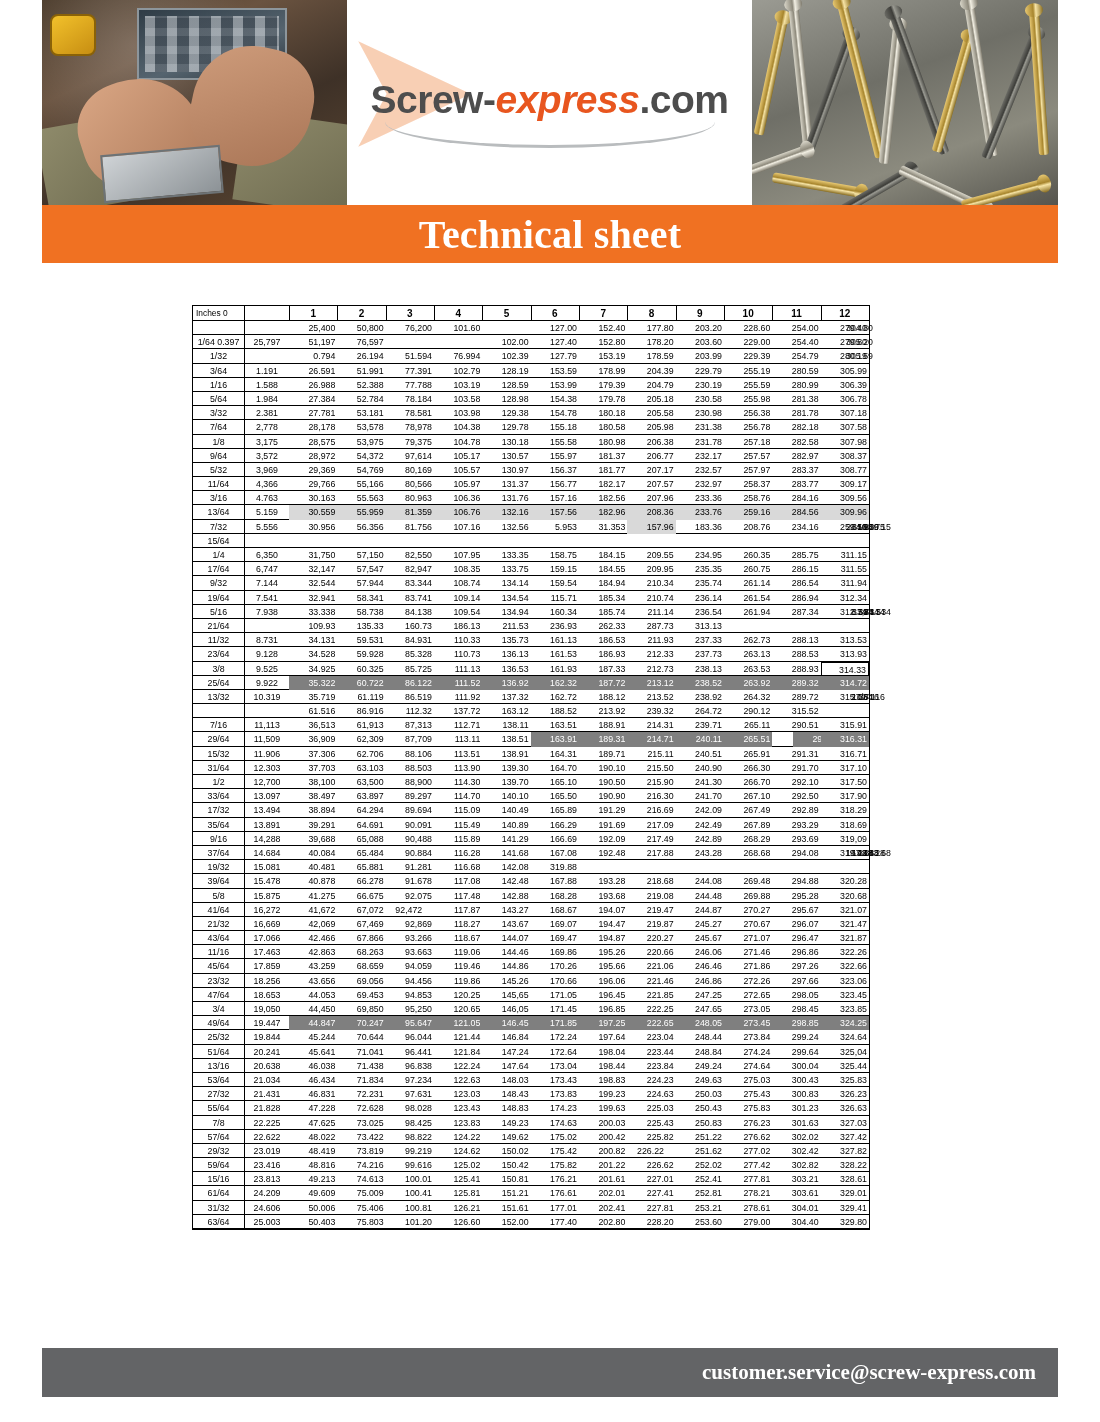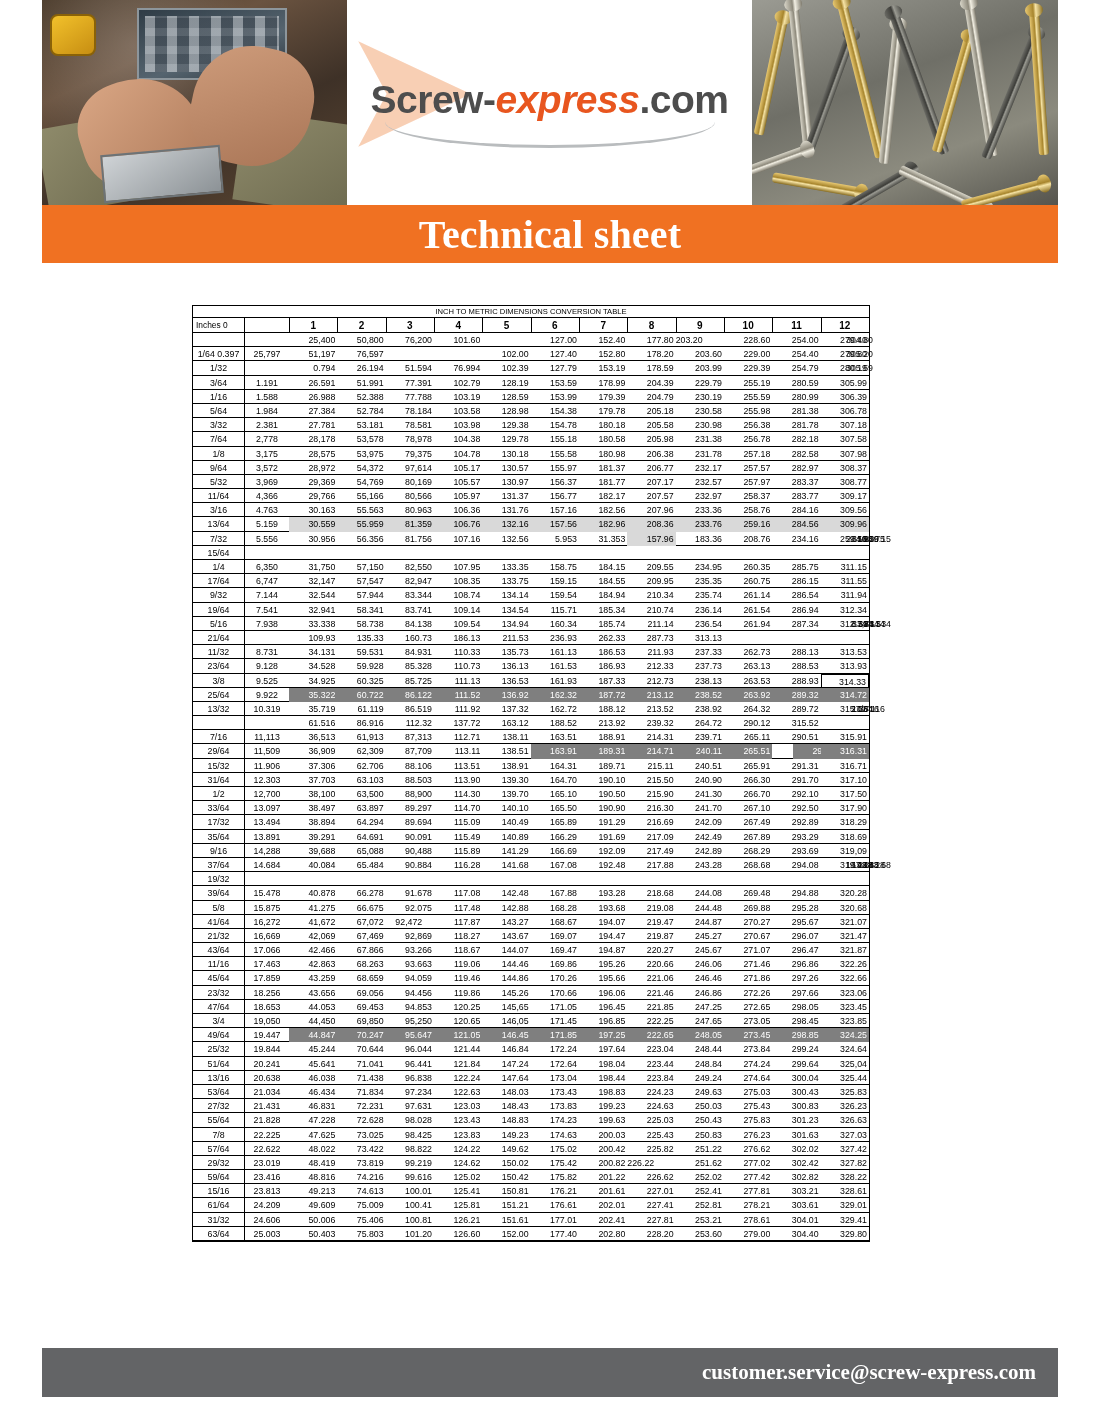--- a/index.html
+++ b/index.html
@@ -197,23 +197,20 @@
     <div class="screw" style="left:186px; top:142px; height:95px; transform:rotate(115deg);"></div>
     <div class="screw gold" style="left:246px; top:152px; height:85px; transform:rotate(75deg);"></div>
   </div>
 </div>
 
 <div class="title-bar">
   <div class="title">Technical sheet</div>
 </div>
 
 <div class="table-wrap">
-  <div style="position:relative; height:12px; border-bottom:1px solid #000;">
-    <div style="position:absolute; width:100%; text-align:center; font-size:7.6px; line-height:12px;">INCH TO METRIC DIMENSIONS CONVERSION TABLE</div>
-  </div>
 
   <div id="table-body">
       <div class="trow" style="height: 15px; border-bottom: 1px solid rgb(0, 0, 0);">
         <div class="fcell" style="text-align:left;padding-left:3px;font-size:8.4px;line-height:15px">Inches 0</div>
         <div class="body">
           <div class="col-sep" style="left:44px"></div>
           <span style="left:44px;width:48.333333333333336px;text-align:center;font-weight:bold;font-size:10px;line-height:15px">1</span>
           <div class="col-sep" style="left:92.33333333333334px"></div>
           <span style="left:92.33333333333334px;width:48.333333333333336px;text-align:center;font-weight:bold;font-size:10px;line-height:15px">2</span>
           <div class="col-sep" style="left:140.66666666666669px"></div>
@@ -242,21 +239,21 @@
         <div class="fcell"></div>
         <div class="body">
           <span class="" style="left:44px;width:48.333333333333336px;text-align:right;padding-right:2px">25,400</span>
           <span class="" style="left:92.33333333333334px;width:48.333333333333336px;text-align:right;padding-right:2px">50,800</span>
           <span class="" style="left:140.66666666666669px;width:48.333333333333336px;text-align:right;padding-right:2px">76,200</span>
           <span class="" style="left:189px;width:48.333333333333336px;text-align:right;padding-right:2px">101.60</span>
           <span class="" style="left:237.33333333333334px;width:48.333333333333336px;text-align:right;padding-right:2px"></span>
           <span class="" style="left:285.6666666666667px;width:48.333333333333336px;text-align:right;padding-right:2px">127.00</span>
           <span class="" style="left:334px;width:48.333333333333336px;text-align:right;padding-right:2px">152.40</span>
           <span class="" style="left:382.33333333333337px;width:48.333333333333336px;text-align:right;padding-right:2px">177.80</span>
-          <span class="" style="left:430.6666666666667px;width:48.333333333333336px;text-align:left;padding-right:2px">203.20</span>
+          <span class="" style="left:430.6666666666667px;width:48.333333333333336px;text-align:right;padding-right:2px">203.20</span>
           <span class="" style="left:479px;width:48.333333333333336px;text-align:right;padding-right:2px">228.60</span>
           <span class="" style="left:527.3333333333334px;width:48.333333333333336px;text-align:right;padding-right:2px">254.00</span>
           <span class="" style="left:575.6666666666667px;width:48.333333333333336px;text-align:right;padding-right:2px">279.40</span>
           <span class="" style="left:581.6666666666667px;width:48.333333333333336px;text-align:right;padding-right:2px">304.80</span>
         </div>
       </div>
       <div class="trow">
         <div class="fcell">1/64 0.397</div>
         <div class="body">
           <span style="left:0px;width:44px;text-align:center">25,797</span>
@@ -912,20 +909,29 @@
           <span class="" style="left:527.3333333333334px;width:48.333333333333336px;text-align:right;padding-right:2px">294.08</span>
           <span class="" style="left:575.6666666666667px;width:48.333333333333336px;text-align:right;padding-right:2px">319.48</span>
           <span class="" style="left:581.6666666666667px;width:48.333333333333336px;text-align:right;padding-right:2px">167.48</span>
           <span class="" style="left:587.6666666666667px;width:48.333333333333336px;text-align:right;padding-right:2px">192.88</span>
           <span class="" style="left:593.6666666666667px;width:48.333333333333336px;text-align:right;padding-right:2px">218.28</span>
           <span class="" style="left:599.6666666666667px;width:48.333333333333336px;text-align:right;padding-right:2px">243.68</span>
         </div>
       </div>
       <div class="trow">
         <div class="fcell">19/32</div>
+        <div class="body">
+          <span style="left:0px;width:44px;text-align:center">15.081</span>
+          <span class="" style="left:44px;width:48.333333333333336px;text-align:right;padding-right:2px">40.481</span>
+          <span class="" style="left:92.33333333333334px;width:48.333333333333336px;text-align:right;padding-right:2px">65.881</span>
+          <span class="" style="left:140.66666666666669px;width:48.333333333333336px;text-align:right;padding-right:2px">91.281</span>
+          <span class="" style="left:189px;width:48.333333333333336px;text-align:right;padding-right:2px">116.68</span>
+          <span class="" style="left:237.33333333333334px;width:48.333333333333336px;text-align:right;padding-right:2px">142.08</span>
+          <span class="" style="left:285.6666666666667px;width:48.333333333333336px;text-align:right;padding-right:2px">319.88</span>
+        </div>
       </div>
       <div class="trow">
         <div class="fcell">39/64</div>
         <div class="body">
           <span style="left:0px;width:44px;text-align:center">15.478</span>
           <span class="" style="left:44px;width:48.333333333333336px;text-align:right;padding-right:2px">40.878</span>
           <span class="" style="left:92.33333333333334px;width:48.333333333333336px;text-align:right;padding-right:2px">66.278</span>
           <span class="" style="left:140.66666666666669px;width:48.333333333333336px;text-align:right;padding-right:2px">91.678</span>
           <span class="" style="left:189px;width:48.333333333333336px;text-align:right;padding-right:2px">117.08</span>
           <span class="" style="left:237.33333333333334px;width:48.333333333333336px;text-align:right;padding-right:2px">142.48</span>
@@ -1266,21 +1272,21 @@
         <div class="fcell">29/32</div>
         <div class="body">
           <span style="left:0px;width:44px;text-align:center">23.019</span>
           <span class="" style="left:44px;width:48.333333333333336px;text-align:right;padding-right:2px">48.419</span>
           <span class="" style="left:92.33333333333334px;width:48.333333333333336px;text-align:right;padding-right:2px">73.819</span>
           <span class="" style="left:140.66666666666669px;width:48.333333333333336px;text-align:right;padding-right:2px">99.219</span>
           <span class="" style="left:189px;width:48.333333333333336px;text-align:right;padding-right:2px">124.62</span>
           <span class="" style="left:237.33333333333334px;width:48.333333333333336px;text-align:right;padding-right:2px">150.02</span>
           <span class="" style="left:285.6666666666667px;width:48.333333333333336px;text-align:right;padding-right:2px">175.42</span>
           <span class="" style="left:334px;width:48.333333333333336px;text-align:right;padding-right:2px">200.82</span>
-          <span class="" style="left:382.33333333333337px;width:48.333333333333336px;text-align:left;padding-right:2px">226.22</span>
+          <span class="" style="left:382.33333333333337px;width:48.333333333333336px;text-align:center;padding-right:2px">226.22</span>
           <span class="" style="left:430.6666666666667px;width:48.333333333333336px;text-align:right;padding-right:2px">251.62</span>
           <span class="" style="left:479px;width:48.333333333333336px;text-align:right;padding-right:2px">277.02</span>
           <span class="" style="left:527.3333333333334px;width:48.333333333333336px;text-align:right;padding-right:2px">302.42</span>
           <span class="" style="left:575.6666666666667px;width:48.333333333333336px;text-align:right;padding-right:2px">327.82</span>
         </div>
       </div>
       <div class="trow">
         <div class="fcell">59/64</div>
         <div class="body">
           <span style="left:0px;width:44px;text-align:center">23.416</span>

